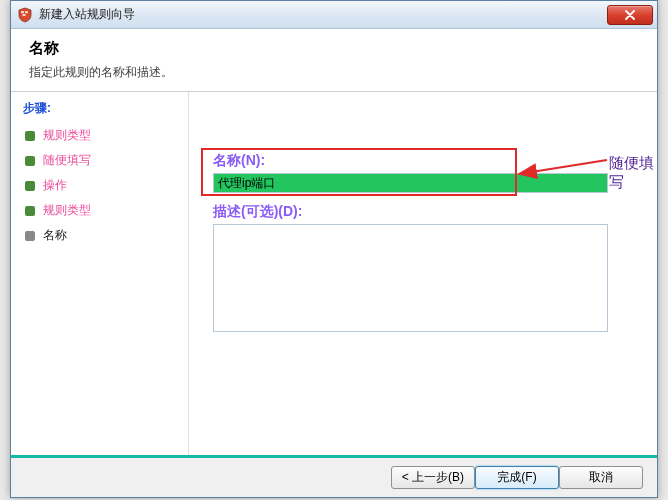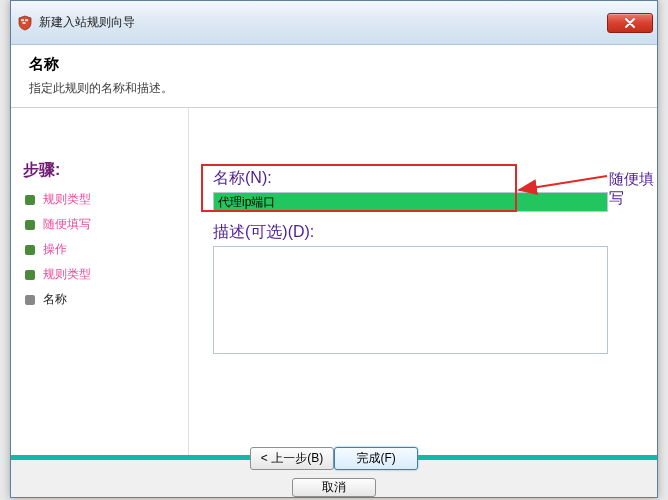--- a/index.html
+++ b/index.html
@@ -19,21 +19,21 @@
     top: 0;
     width: 648px;
     height: 498px;
     background: #fff;
     border: 1px solid #5a7fa0;
     box-shadow: 0 0 8px rgba(0,0,0,0.3);
     display: flex;
     flex-direction: column;
   }
   .titlebar {
-    height: 44px;
+    height: 28px;
     background: linear-gradient(#f3f7fb, #dde8f3 50%, #cfdff0);
     border-bottom: 1px solid #b0c4d8;
     display: flex;
     align-items: center;
     padding: 0 4px 0 6px;
     position: relative;
   }
   .titlebar .app-icon {
     width: 16px; height: 16px;
     margin-right: 6px;
@@ -83,24 +83,23 @@
     min-height: 0;
   }
   .sidebar {
     width: 178px;
     background: #fff;
     border-right: 1px solid #e0e0e0;
     padding: 8px 0 0 12px;
   }
   .steps-title {
     font-weight: bold;
-    font-size: 16px;
-    color: #701a75;
+    font-size: 12px;
+    color: #1d4ed8;
     margin-bottom: 6px;
-    margin-top: 44px;
   }
   .step {
     display: flex;
     align-items: center;
     padding: 4px 0 4px 2px;
     font-size: 12px;
   }
   .step .bullet {
     width: 10px; height: 10px;
     background: #4a8b3a;
@@ -121,24 +120,25 @@
   }
   .main {
     flex: 1;
     position: relative;
     padding: 60px 24px 10px 24px;
   }
   .field-row {
     margin-bottom: 10px;
   }
   .field-label {
-    font-size: 16px;
-    color: #4c1d95;
+    font-size: 14px;
+    color: #8b5cf6;
     margin-bottom: 3px;
     display: block;
+    font-weight: bold;
   }
   .name-input {
     width: 395px;
     height: 20px;
     border: 1px solid #b7c7d6;
     padding: 1px 4px;
     font-size: 12px;
     font-family: inherit;
     background: #22c55e;
     outline: none;
@@ -172,28 +172,27 @@
     pointer-events: none;
   }
   .arrow-svg {
     position: absolute;
     left: 326px;
     top: 58px;
     pointer-events: none;
   }
   .footer {
     height: 42px;
-    border-top: 5px solid #14b8a6;
+    border-top: 3px solid #14b8a6;
     background: #f0f0f0;
     display: flex;
     align-items: center;
     justify-content: flex-end;
     padding: 0 14px;
-    gap: 8px;
-    flex-direction: column;
+    gap: 0;
   }
   .btn {
     min-width: 84px;
     height: 23px;
     background: linear-gradient(#fdfdfd, #e6e6e6);
     border: 1px solid #8e8f8f;
     border-radius: 3px;
     font-size: 12px;
     font-family: inherit;
     cursor: pointer;

